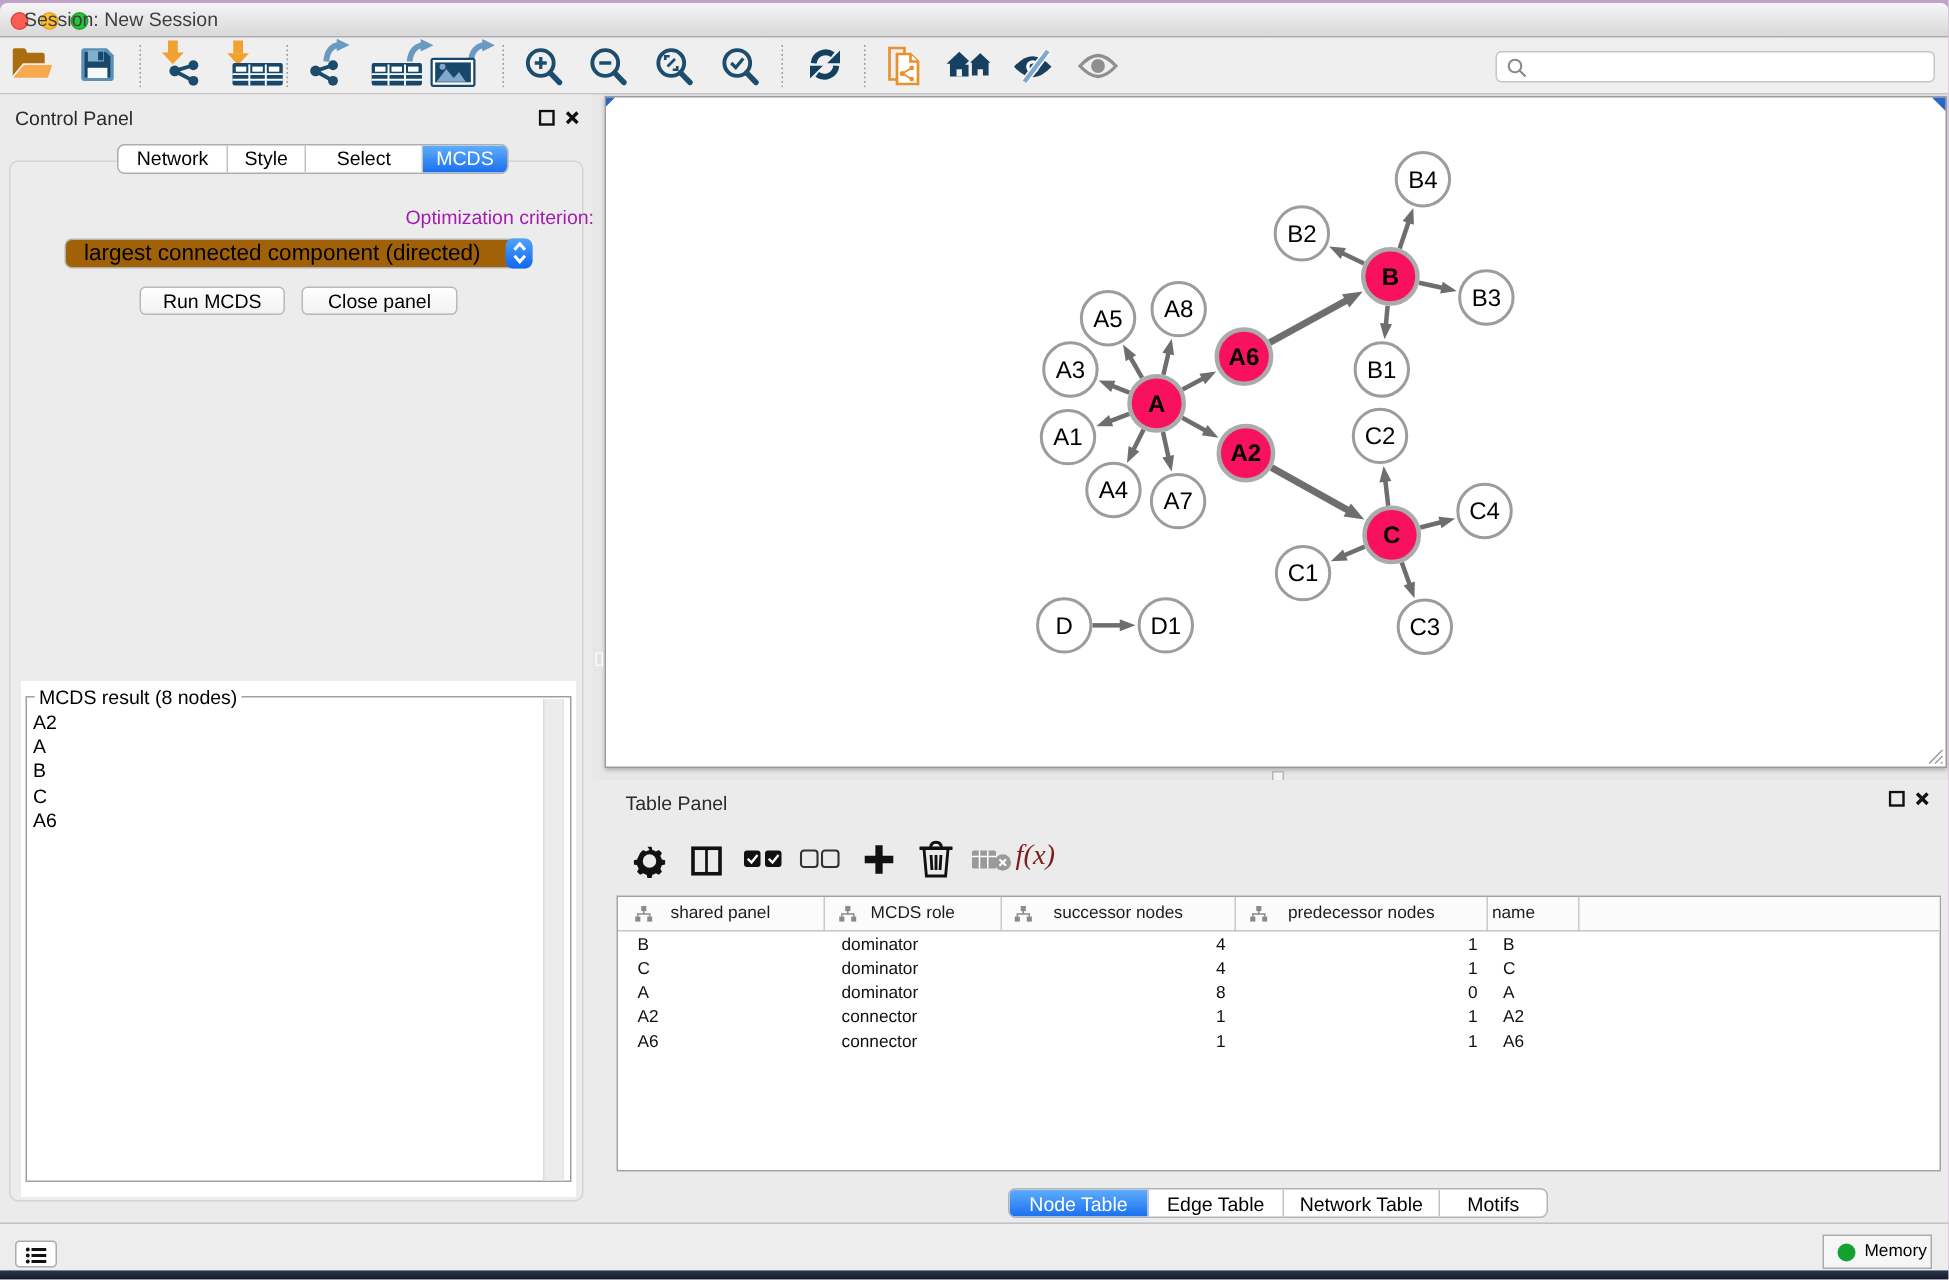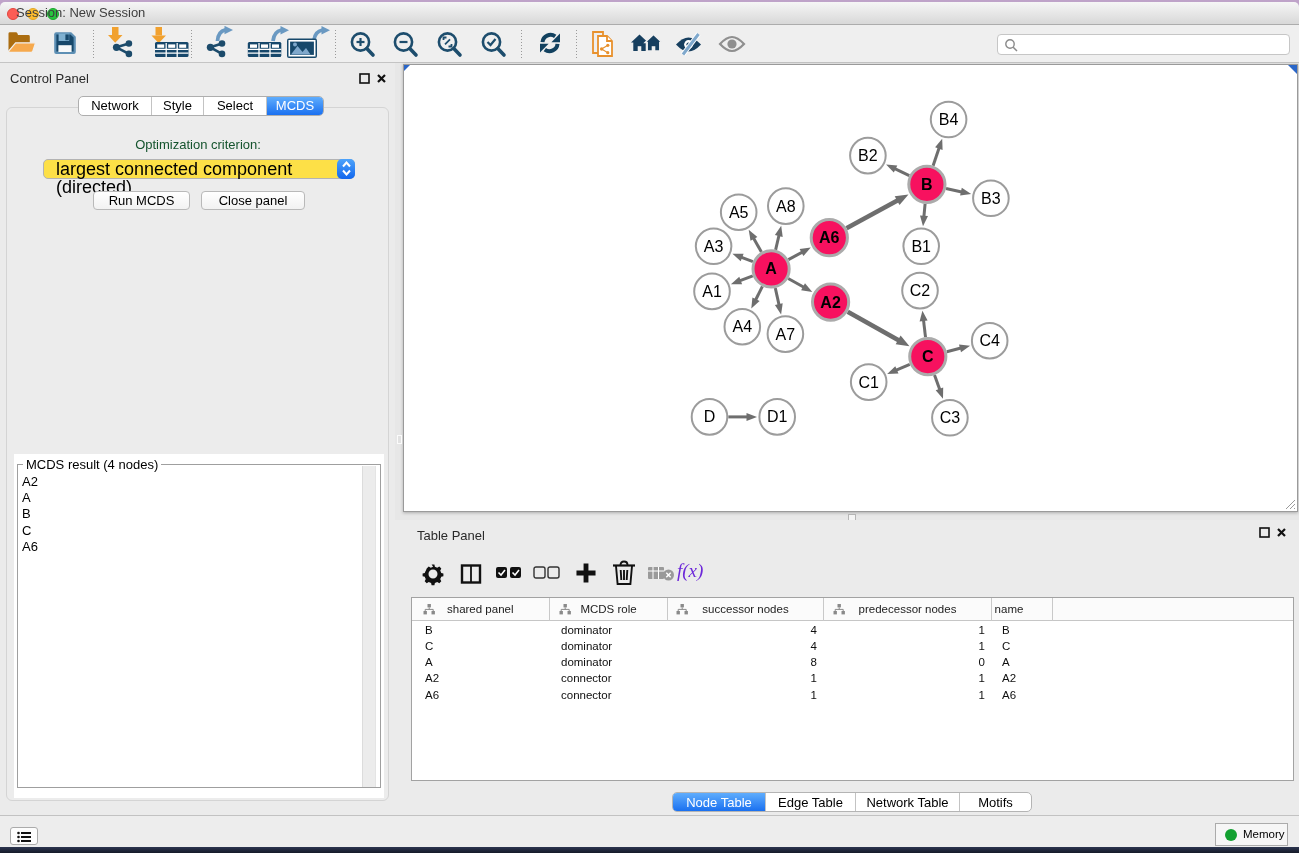--- a/index.html
+++ b/index.html
@@ -14,22 +14,22 @@
 .tsep{top:5px;width:1px;height:28px;background-image:linear-gradient(#9a9a9a 1px,transparent 1px);background-size:1px 3px}
 #content{left:0;top:63px;width:1299px;height:752px;background:#e7e7e7}
 .paneltitle{font-size:13px;color:#2a2a2a}
 svg.xic{display:block}
 
 #cp-tabs{left:78px;top:33px;height:20px;display:flex;border:1px solid #aeaeae;border-radius:5px;overflow:hidden;background:#fff}
 #cp-tabs .seg{font-size:13px;line-height:18px;text-align:center;color:#000;border-left:1px solid #c3c3c3}
 #cp-tabs .seg:first-child{border-left:none}
 #cp-tabs .sel{background:linear-gradient(#5fadfd,#1a70f0);color:#fff}
 #cp-pane{left:6px;top:44px;width:383px;height:694px;background:#ececec;border:1px solid #d4d4d4;border-radius:6px}
-#optlabel{left:0;top:74px;width:396px;text-align:center;font-size:13px;color:#14532d}
-#dropdown{left:43px;top:96px;width:312px;height:19.5px;background:#fde047;border:1px solid #b3b3b3;border-radius:5px;font-size:18px;line-height:18px;color:#000;padding-left:12px}
+#optlabel{left:0;top:74px;width:396px;text-align:right;font-size:13px;color:#a21caf}
+#dropdown{left:43px;top:96px;width:312px;height:19.5px;background:#a16207;border:1px solid #b3b3b3;border-radius:5px;font-size:15px;line-height:18px;color:#000;padding-left:12px}
 #dropstep{right:-1px;top:-1px;width:18px;height:19.5px;border-radius:5px;background:linear-gradient(#4da3fb,#1166ee)}
 .btn{background:linear-gradient(#ffffff,#f2f2f2);border:1px solid #b9b9b9;border-radius:4px;font-size:13px;text-align:center;color:#000;height:19px;line-height:17px;top:128px}
 #resultpanel{left:14px;top:391px;width:370px;height:344px;background:#fff}
 #resultbox{left:3px;top:10px;width:364px;height:324px;border:1px solid #9f9f9f}
 #resultlabel{left:5px;top:-8px;background:#fff;padding:0 3px;font-size:13px;color:#000}
 #resultlist{left:4px;top:9px;font-size:13px;color:#000;line-height:16.2px}
 #rscroll{right:4px;top:1px;width:14px;height:321px;background:#ececec;border-left:1px solid #dcdcdc;border-right:1px solid #e4e4e4}
 
 #netwin{left:403px;top:1px;width:895px;height:448px;background:#fff;border:1px solid #9a9a9a;box-shadow:0 1px 3px rgba(0,0,0,.25)}
 #nettitle{left:0;top:0;width:100%;height:22px;background:linear-gradient(#f7f7f7,#d6d6d6);border-bottom:1px solid #aeaeae}
@@ -232,37 +232,37 @@
     <svg class="abs xic" style="left:359px;top:10px" width="11" height="11" viewBox="0 0 11 11">
         <rect x="1" y="1" width="9" height="9" fill="none" stroke="#111" stroke-width="1.6"></rect>
       </svg>
     <svg class="abs xic" style="left:376px;top:10px" width="11" height="11" viewBox="0 0 11 11">
         <path d="M2 2 L9 9 M9 2 L2 9" stroke="#111" stroke-width="2.2"></path>
       </svg>
     <div class="abs" id="cp-pane"></div>
     <div class="abs" id="cp-tabs">
       <div class="seg" style="width:72px">Network</div>
       <div class="seg" style="width:52px">Style</div>
-      <div class="seg" style="width:63px">Select</div>
+      <div class="seg" style="width:78px">Select</div>
       <div class="seg sel" style="width:57px">MCDS</div>
     </div>
     <div class="abs" id="optlabel">Optimization criterion:</div>
     <div class="abs" id="dropdown">largest connected component (directed)
       <div class="abs" id="dropstep">
         <svg class="abs" style="left:3.5px;top:2px" width="11" height="15" viewBox="0 0 11 15">
           <path d="M2 5.5 L5.5 1.5 L9 5.5" fill="none" stroke="#fff" stroke-width="2"></path>
           <path d="M2 9.5 L5.5 13.5 L9 9.5" fill="none" stroke="#fff" stroke-width="2"></path>
         </svg>
       </div>
     </div>
     <div class="abs btn" style="left:93px;width:97px">Run MCDS</div>
     <div class="abs btn" style="left:201px;width:104px">Close panel</div>
     <div class="abs" id="resultpanel">
       <div class="abs" id="resultbox">
-        <div class="abs" id="resultlabel">MCDS result (4 nodes)</div>
+        <div class="abs" id="resultlabel">MCDS result (8 nodes)</div>
         <div class="abs" id="resultlist">A2<br>A<br>B<br>C<br>A6</div>
         <div class="abs" id="rscroll"></div>
       </div>
     </div>
   </div>
 
   <div class="abs" id="netwin">
     <div class="abs" style="left:0;top:0;width:0;height:0;border-top:6px solid #2a66c8;border-right:6px solid transparent"></div>
     <div class="abs" style="right:0;top:0;width:0;height:0;border-top:9px solid #2a66c8;border-left:9px solid transparent"></div>
     <svg class="abs" style="right:1px;bottom:1px" width="12" height="12" viewBox="0 0 12 12">
@@ -407,21 +407,21 @@
             <rect x="1" y="2" width="16" height="12" rx="1"></rect>
           </g>
           <g stroke="#fff" stroke-width="1">
             <line x1="1" y1="6" x2="17" y2="6"></line>
             <line x1="6" y1="2" x2="6" y2="14"></line>
             <line x1="11.5" y1="2" x2="11.5" y2="14"></line>
           </g>
           <circle cx="21.5" cy="10" r="5.5" fill="#9a9a9a"></circle>
           <path d="M19.3 7.8 l4.4 4.4 M23.7 7.8 l-4.4 4.4" stroke="#fff" stroke-width="1.4"></path>
         </svg>
-      <div class="abs" style="left:266px;top:7px;font-family:'Liberation Serif',serif;font-style:italic;font-size:19px;color:#6d28d9">f(x)</div>
+      <div class="abs" style="left:266px;top:7px;font-family:'Liberation Serif',serif;font-style:italic;font-size:19px;color:#7f1d1d">f(x)</div>
     </div>
     <div class="abs" id="thetable">
       <div class="abs" id="thead">
         <div class="hc" style="left:0;width:138.5px">shared panel</div>
         <div class="hc" style="left:138.5px;width:118px">MCDS role</div>
         <div class="hc" style="left:256.5px;width:156px">successor nodes</div>
         <div class="hc" style="left:412.5px;width:168px">predecessor nodes</div>
         <div class="hc" style="left:555px;width:86px">name</div>
         <svg class="treeic" style="left:11px" width="12" height="11" viewBox="0 0 12 11">
             <g fill="#8a8a8a">

